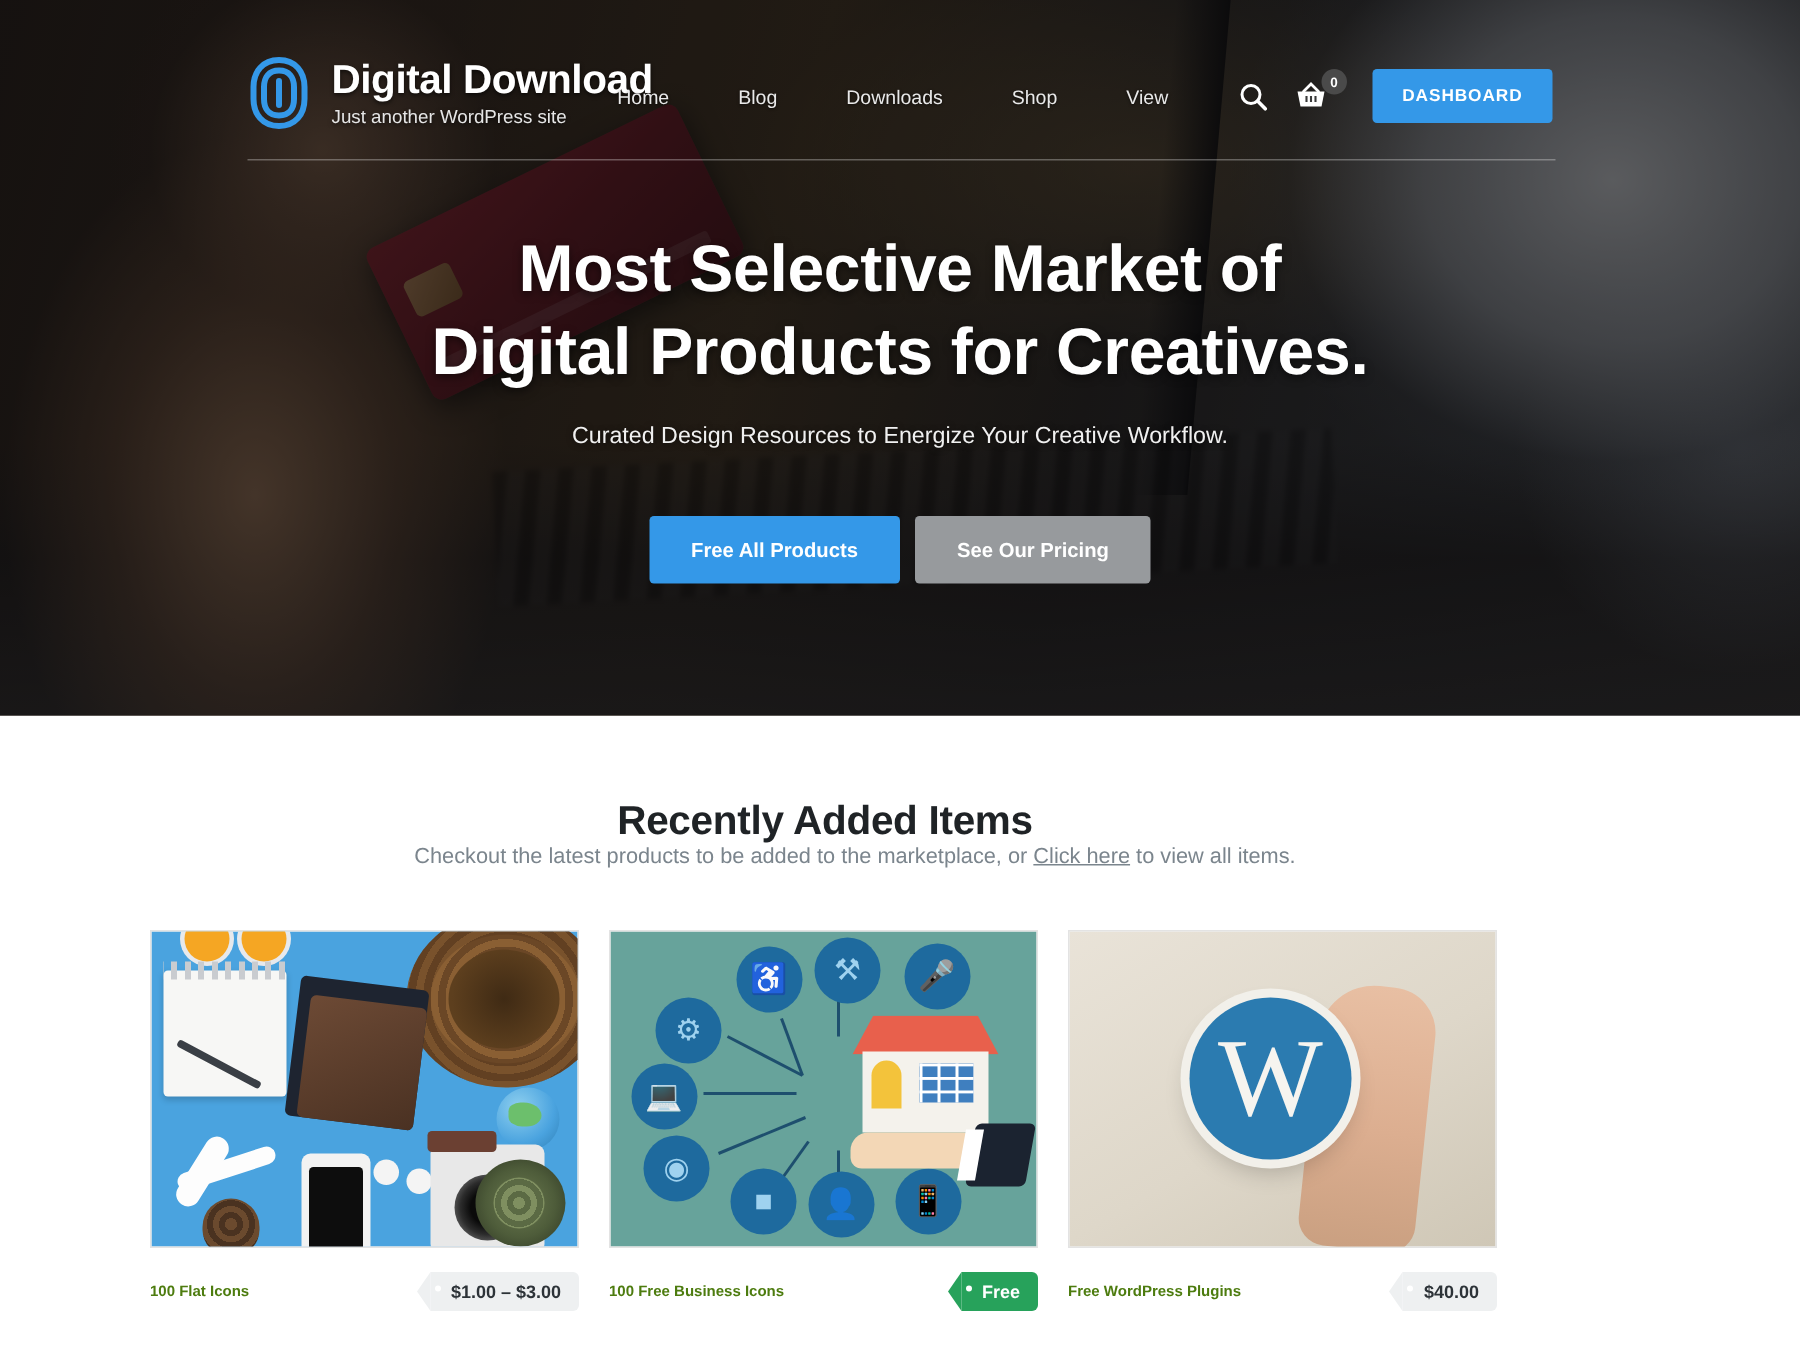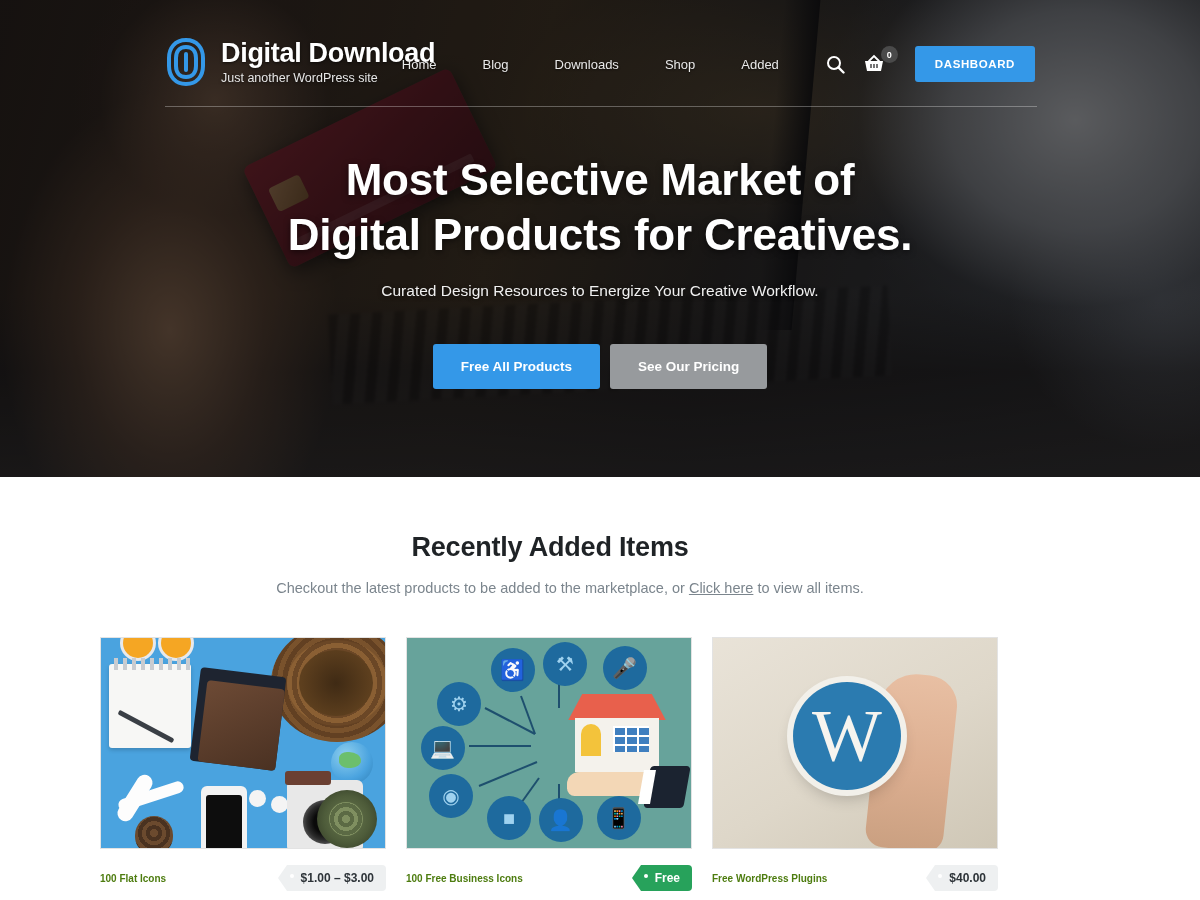--- a/index.html
+++ b/index.html
@@ -244,21 +244,20 @@
     padding-top: 55px;
   }
   .section-title {
     text-align: center;
     font-size: 27px;
     font-weight: bold;
     color: #1f2326;
     letter-spacing: -0.2px;
   }
   .section-sub {
-    margin-top: 17px;
     text-align: center;
     font-size: 14.5px;
     color: #7b858d;
     padding-left: 40px;
   }
   .section-sub a {
     color: #7b858d;
     text-decoration: underline;
   }
 
@@ -454,21 +453,21 @@
           <span class="brand-title">Digital Download</span>
           <span class="brand-tagline">Just another WordPress site</span>
         </span>
       </a>
 
       <nav class="mainnav">
         <a class="nav-link" href="#">Home</a>
         <a class="nav-link" href="#">Blog</a>
         <a class="nav-link" href="#">Downloads</a>
         <a class="nav-link" href="#">Shop</a>
-        <a class="nav-link" href="#">Added</a>
+        <a class="nav-link" href="#">View</a>
 
         <span class="nav-icons">
           <button class="icon-btn">
             <svg width="19" height="19" viewBox="0 0 19 19" aria-hidden="true">
               <circle cx="8" cy="8" r="6" fill="none" stroke="#ffffff" stroke-width="2"></circle>
               <line x1="12.4" y1="12.4" x2="17.5" y2="17.5" stroke="#ffffff" stroke-width="2.4" stroke-linecap="round"></line>
             </svg>
           </button>
           <button class="icon-btn">
             <svg width="22" height="20" viewBox="0 0 22 20" aria-hidden="true">

